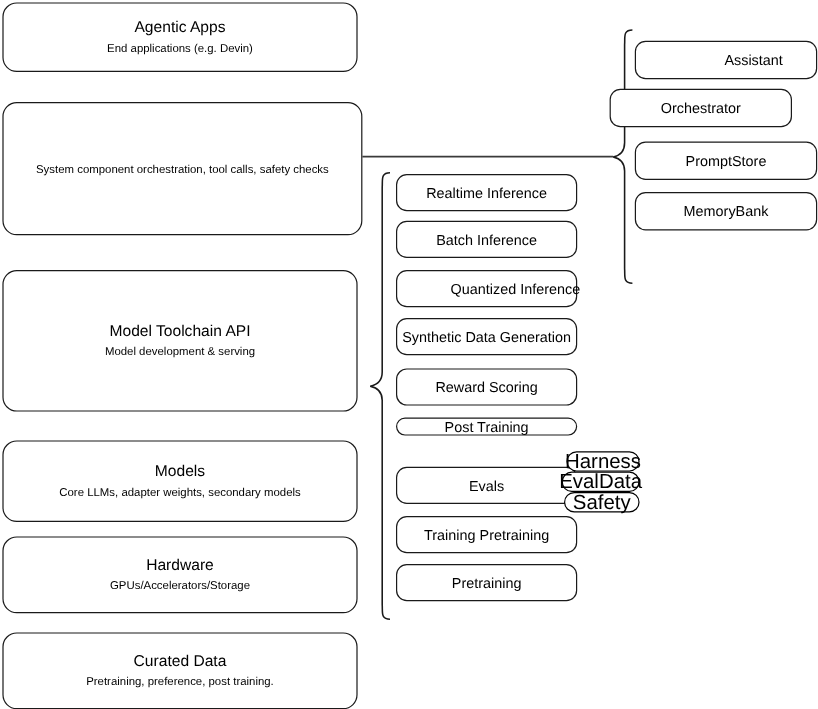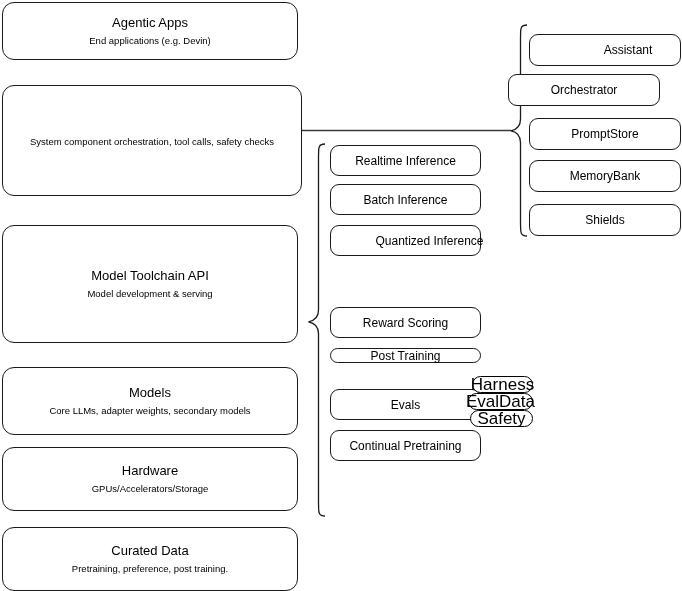--- a/index.html
+++ b/index.html
@@ -157,31 +157,37 @@
 
     <div class="chip" style="left:330px; top:145px; width:151px; height:31px;">
       <span>Realtime Inference</span>
     </div>
     <div class="chip" style="left:330px; top:184px; width:151px; height:31px;align-items:center;">
       <span>Batch Inference</span>
     </div>
     <div class="chip" style="left:330px; top:225px; width:151px; height:31px;padding-left:48px;">
       <span>Quantized Inference</span>
     </div>
+    <div class="chip" style="left:330px; top:265px; width:151px; height:31px;">
+      <span>Synthetic Data Generation</span>
+    </div>
     <div class="chip" style="left:330px; top:307px; width:151px; height:31px;">
       <span>Reward Scoring</span>
     </div>
     <div class="chip" style="left:330px; top:348px; width:151px; height:15px;">
       <span>Post Training</span>
     </div>
     <div class="chip" style="left:330px; top:389px; width:151px; height:31px;">
       <span>Evals</span>
     </div>
     <div class="chip" style="left:330px; top:430px; width:151px; height:31px;">
-      <span>Continual Pretraining</span>
+      <span>Training Pretraining</span>
+    </div>
+    <div class="chip" style="left:330px; top:470px; width:151px; height:31px;">
+      <span>Pretraining</span>
     </div>
 
     <div class="pill" style="left:472px; top:376px; width:61px; height:17px;">
       <span>Harness</span>
     </div>
     <div class="pill" style="left:468px; top:393px; width:65px; height:17px;">
       <span>EvalData</span>
     </div>
     <div class="pill" style="left:470px; top:410px; width:63px; height:17px;">
       <span>Safety</span>
@@ -192,18 +198,15 @@
     </div>
     <div class="chip" style="left:508px; top:74px; width:152px; height:32px;">
       <span>Orchestrator</span>
     </div>
     <div class="chip" style="left:529px; top:118px; width:152px; height:32px;">
       <span>PromptStore</span>
     </div>
     <div class="chip" style="left:529px; top:160px; width:152px; height:32px;">
       <span>MemoryBank</span>
     </div>
-    <div class="chip" style="left:529px; top:204px; width:152px; height:32px;">
-      <span>Shields</span>
-    </div>
 
   </div>
 </div>
 
 </body></html>

